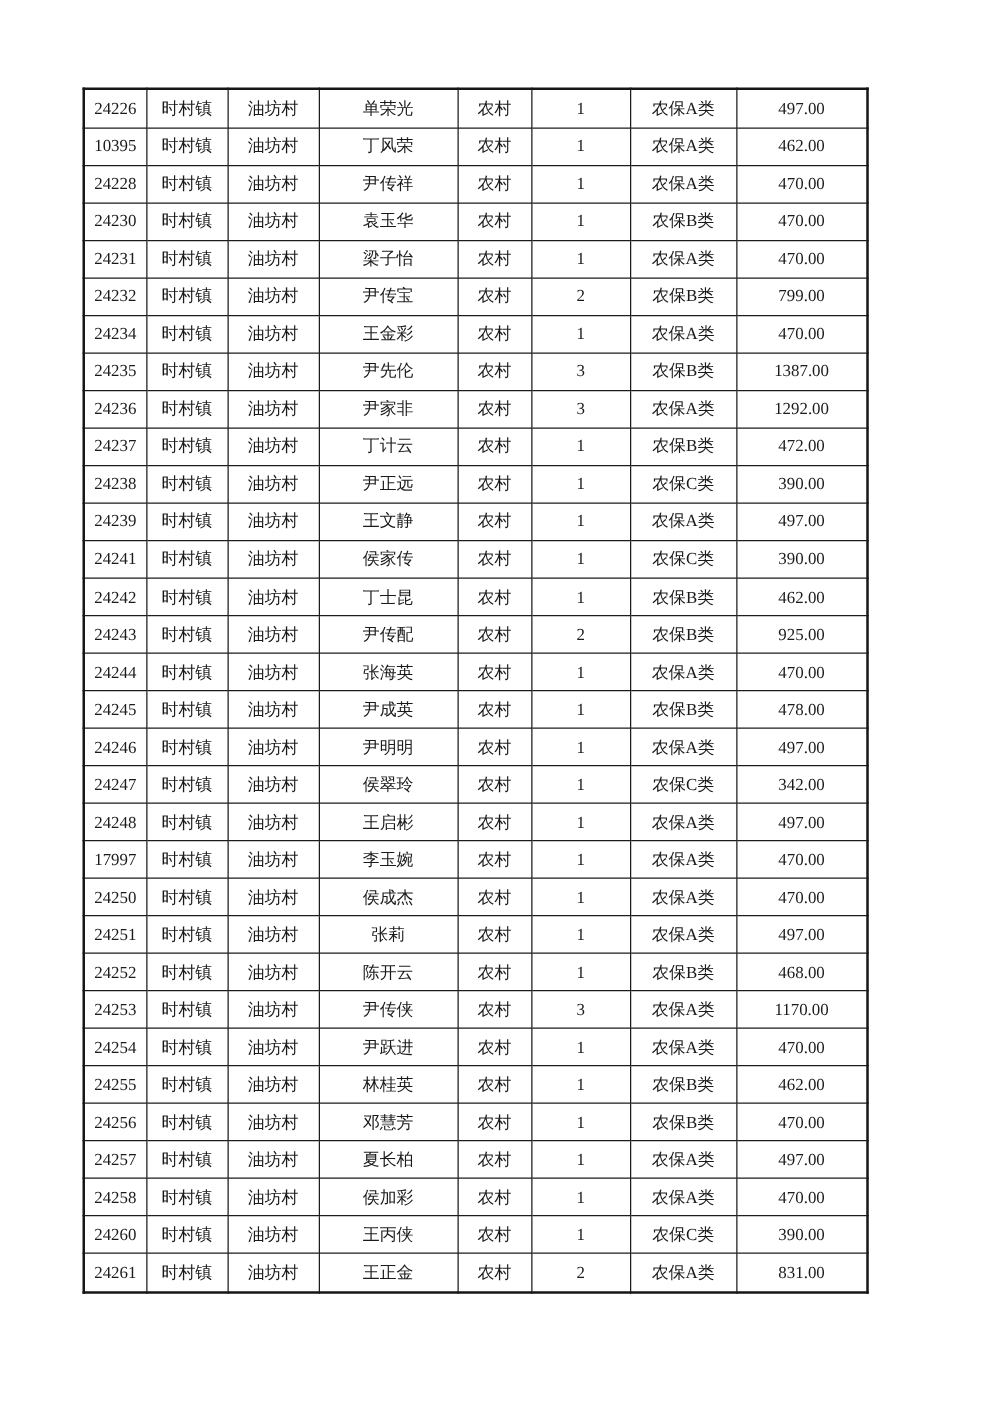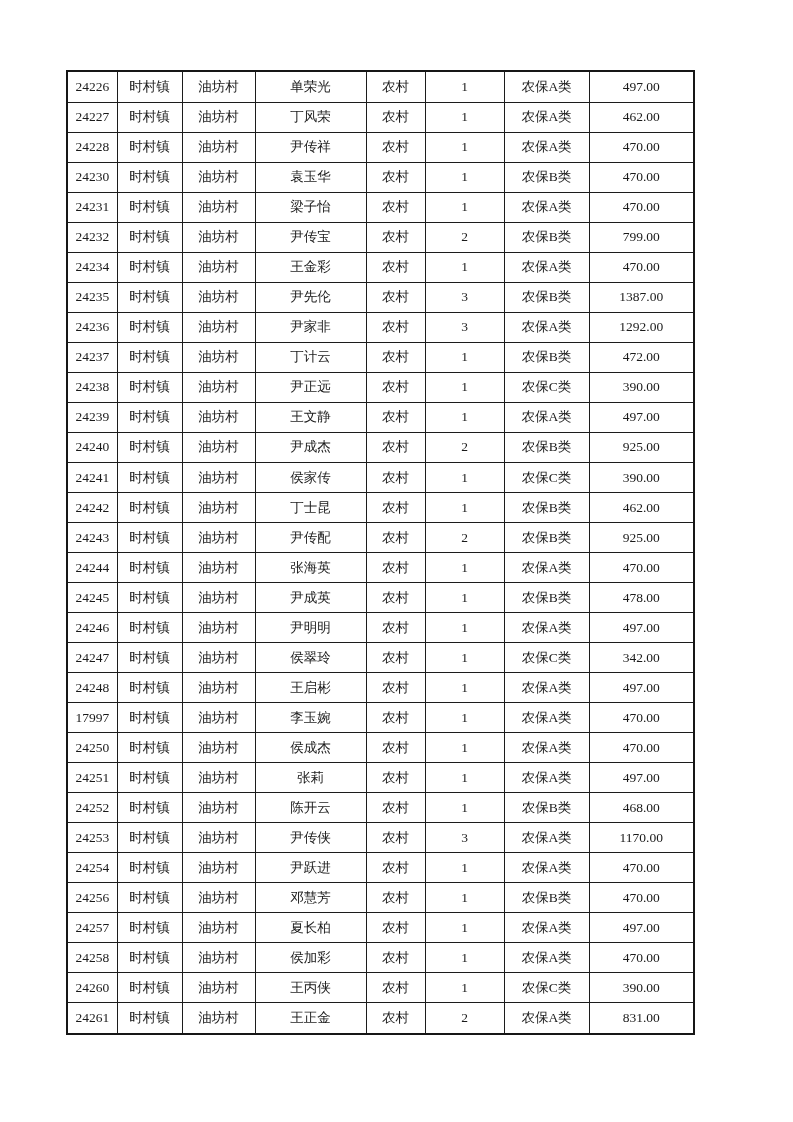--- a/index.html
+++ b/index.html
@@ -66,21 +66,21 @@
           <td>24226</td>
           <td>时村镇</td>
           <td>油坊村</td>
           <td>单荣光</td>
           <td>农村</td>
           <td>1</td>
           <td>农保A类</td>
           <td>497.00</td>
         </tr>
         <tr>
-          <td>24227</td>
+          <td>10395</td>
           <td>时村镇</td>
           <td>油坊村</td>
           <td>丁风荣</td>
           <td>农村</td>
           <td>1</td>
           <td>农保A类</td>
           <td>462.00</td>
         </tr>
         <tr>
           <td>24228</td>
@@ -176,30 +176,20 @@
           <td>24239</td>
           <td>时村镇</td>
           <td>油坊村</td>
           <td>王文静</td>
           <td>农村</td>
           <td>1</td>
           <td>农保A类</td>
           <td>497.00</td>
         </tr>
         <tr>
-          <td>24240</td>
-          <td>时村镇</td>
-          <td>油坊村</td>
-          <td>尹成杰</td>
-          <td>农村</td>
-          <td>2</td>
-          <td>农保B类</td>
-          <td>925.00</td>
-        </tr>
-        <tr>
           <td>24241</td>
           <td>时村镇</td>
           <td>油坊村</td>
           <td>侯家传</td>
           <td>农村</td>
           <td>1</td>
           <td>农保C类</td>
           <td>390.00</td>
         </tr>
         <tr>
@@ -324,20 +314,30 @@
         </tr>
         <tr>
           <td>24254</td>
           <td>时村镇</td>
           <td>油坊村</td>
           <td>尹跃进</td>
           <td>农村</td>
           <td>1</td>
           <td>农保A类</td>
           <td>470.00</td>
+        </tr>
+        <tr>
+          <td>24255</td>
+          <td>时村镇</td>
+          <td>油坊村</td>
+          <td>林桂英</td>
+          <td>农村</td>
+          <td>1</td>
+          <td>农保B类</td>
+          <td>462.00</td>
         </tr>
         <tr>
           <td>24256</td>
           <td>时村镇</td>
           <td>油坊村</td>
           <td>邓慧芳</td>
           <td>农村</td>
           <td>1</td>
           <td>农保B类</td>
           <td>470.00</td>

